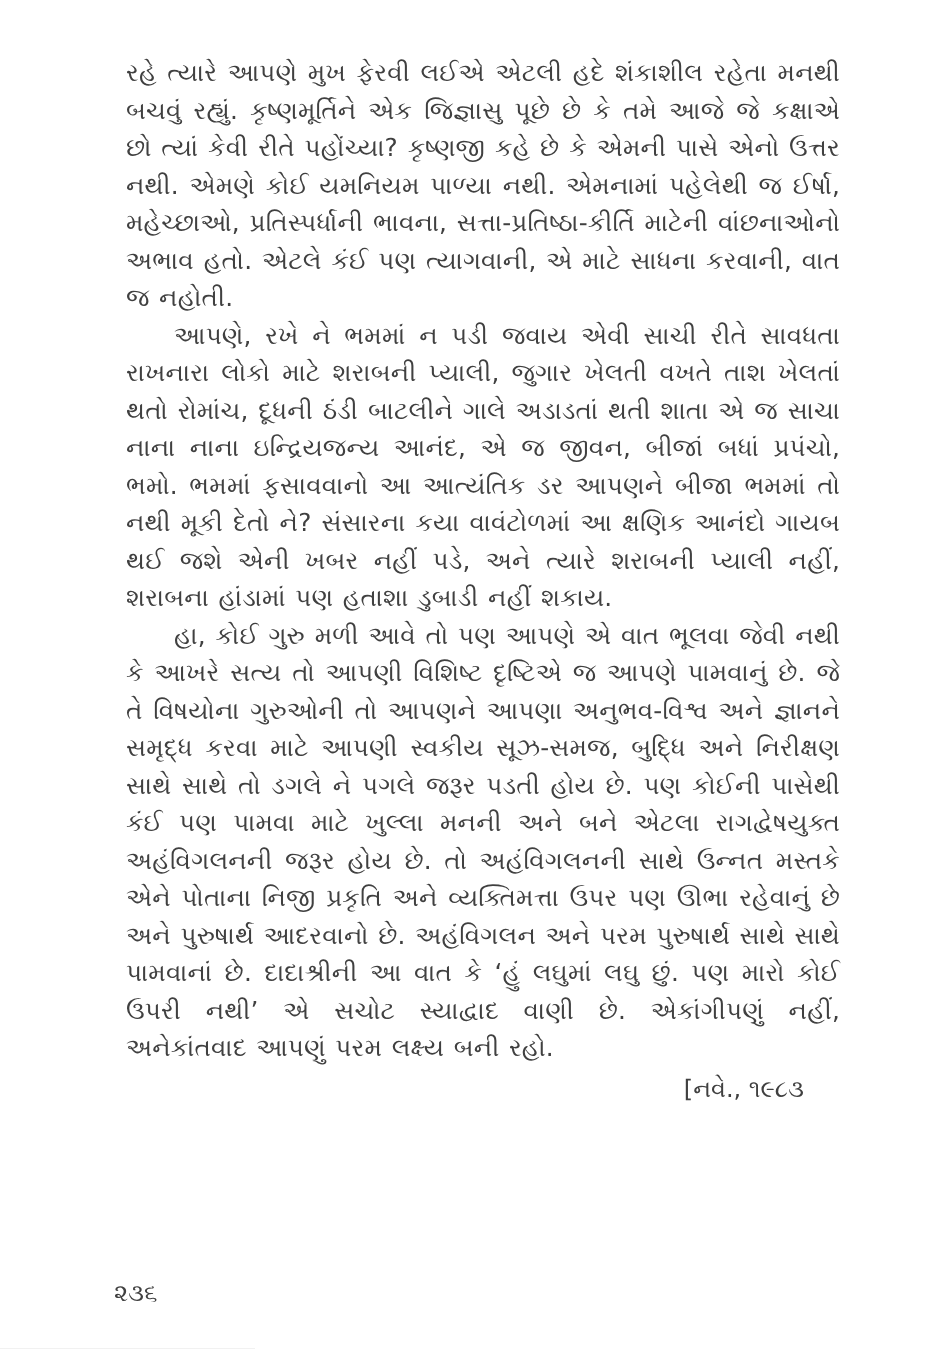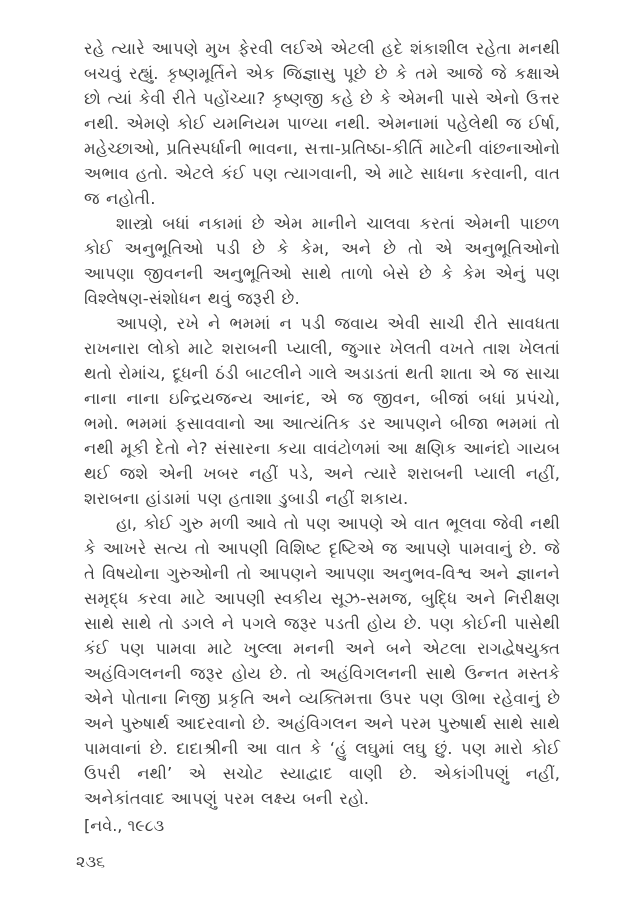--- a/index.html
+++ b/index.html
@@ -34,34 +34,34 @@
     word-spacing: 1px;
   }
   .para.no-indent {
     text-indent: 0;
   }
   .date-line {
     margin-top: 2px;
     padding-right: 24px;
     font-size: 16px;
     line-height: 25px;
+    text-align: right;
   }
   .page-number {
     position: absolute;
     left: 76px;
     top: 851px;
     font-size: 16px;
     line-height: 22px;
   }
 </style>
 </head>
 <body>
 
 <div class="page">
   <main class="text-block">
     <p class="para no-indent">રહે ત્યારે આપણે મુખ ફેરવી લઈએ એટલી હદે શંકાશીલ રહેતા મનથી બચવું રહ્યું. કૃષ્ણમૂર્તિને એક જિજ્ઞાસુ પૂછે છે કે તમે આજે જે કક્ષાએ છો ત્યાં કેવી રીતે પહોંચ્યા? કૃષ્ણજી કહે છે કે એમની પાસે એનો ઉત્તર નથી. એમણે કોઈ યમનિયમ પાળ્યા નથી. એમનામાં પહેલેથી જ ઈર્ષા, મહેચ્છાઓ, પ્રતિસ્પર્ધાની ભાવના, સત્તા-પ્રતિષ્ઠા-કીર્તિ માટેની વાંછનાઓનો અભાવ હતો. એટલે કંઈ પણ ત્યાગવાની, એ માટે સાધના કરવાની, વાત જ નહોતી.</p>
-    <p class="para">શાસ્ત્રો બધાં નકામાં છે એમ માનીને ચાલવા કરતાં એમની પાછળ કોઈ અનુભૂતિઓ પડી છે કે કેમ, અને છે તો એ અનુભૂતિઓનો આપણા જીવનની અનુભૂતિઓ સાથે તાળો બેસે છે કે કેમ એનું પણ વિશ્લેષણ-સંશોધન થવું જરૂરી છે.</p>
     <p class="para">આપણે, રખે ને ભમમાં ન પડી જવાય એવી સાચી રીતે સાવધતા રાખનારા લોકો માટે શરાબની પ્યાલી, જુગાર ખેલતી વખતે તાશ ખેલતાં થતો રોમાંચ, દૂધની ઠંડી બાટલીને ગાલે અડાડતાં થતી શાતા એ જ સાચા નાના નાના ઇન્દ્રિયજન્ય આનંદ, એ જ જીવન, બીજાં બધાં પ્રપંચો, ભમો. ભમમાં ફસાવવાનો આ આત્યંતિક ડર આપણને બીજા ભમમાં તો નથી મૂકી દેતો ને? સંસારના કયા વાવંટોળમાં આ ક્ષણિક આનંદો ગાયબ થઈ જશે એની ખબર નહીં પડે, અને ત્યારે શરાબની પ્યાલી નહીં, શરાબના હાંડામાં પણ હતાશા ડુબાડી નહીં શકાય.</p>
     <p class="para">હા, કોઈ ગુરુ મળી આવે તો પણ આપણે એ વાત ભૂલવા જેવી નથી કે આખરે સત્ય તો આપણી વિશિષ્ટ દૃષ્ટિએ જ આપણે પામવાનું છે. જે તે વિષયોના ગુરુઓની તો આપણને આપણા અનુભવ-વિશ્વ અને જ્ઞાનને સમૃદ્ધ કરવા માટે આપણી સ્વકીય સૂઝ-સમજ, બુદ્ધિ અને નિરીક્ષણ સાથે સાથે તો ડગલે ને પગલે જરૂર પડતી હોય છે. પણ કોઈની પાસેથી કંઈ પણ પામવા માટે ખુલ્લા મનની અને બને એટલા રાગદ્વેષયુક્ત અહંવિગલનની જરૂર હોય છે. તો અહંવિગલનની સાથે ઉન્નત મસ્તકે એને પોતાના નિજી પ્રકૃતિ અને વ્યક્તિમત્તા ઉપર પણ ઊભા રહેવાનું છે અને પુરુષાર્થ આદરવાનો છે. અહંવિગલન અને પરમ પુરુષાર્થ સાથે સાથે પામવાનાં છે. દાદાશ્રીની આ વાત કે ‘હું લઘુમાં લઘુ છું. પણ મારો કોઈ ઉપરી નથી’ એ સચોટ સ્યાદ્વાદ વાણી છે. એકાંગીપણું નહીં, અનેકાંતવાદ આપણું પરમ લક્ષ્ય બની રહો.</p>
     <div class="date-line">[નવે., ૧૯૮૩</div>
   </main>
   <div class="page-number">૨૩૬</div>
 </div>
 
 </body></html>

